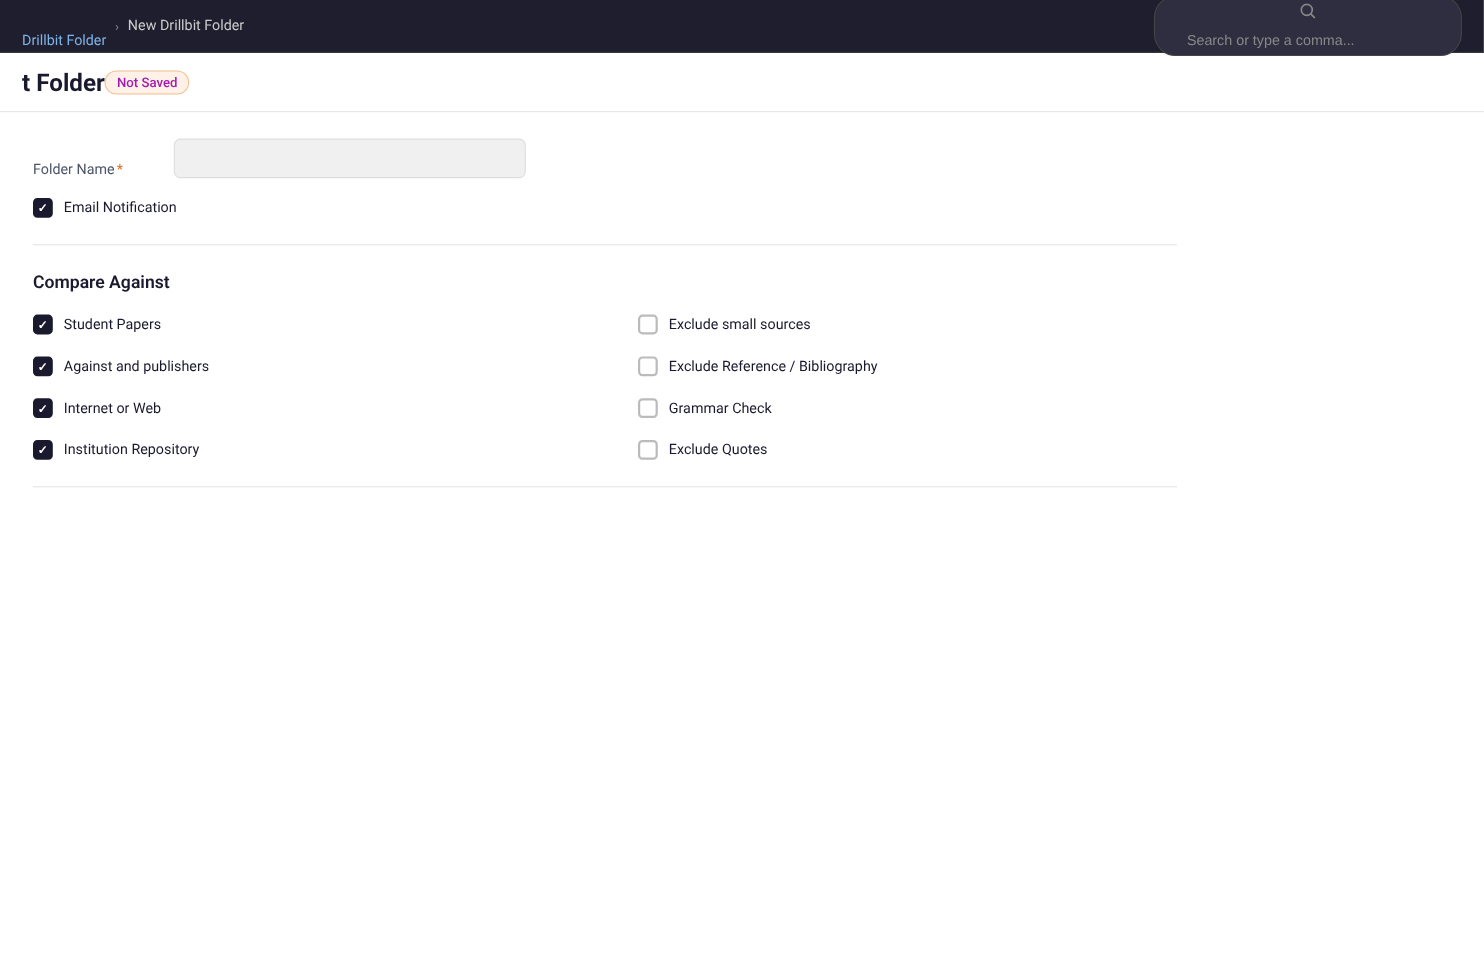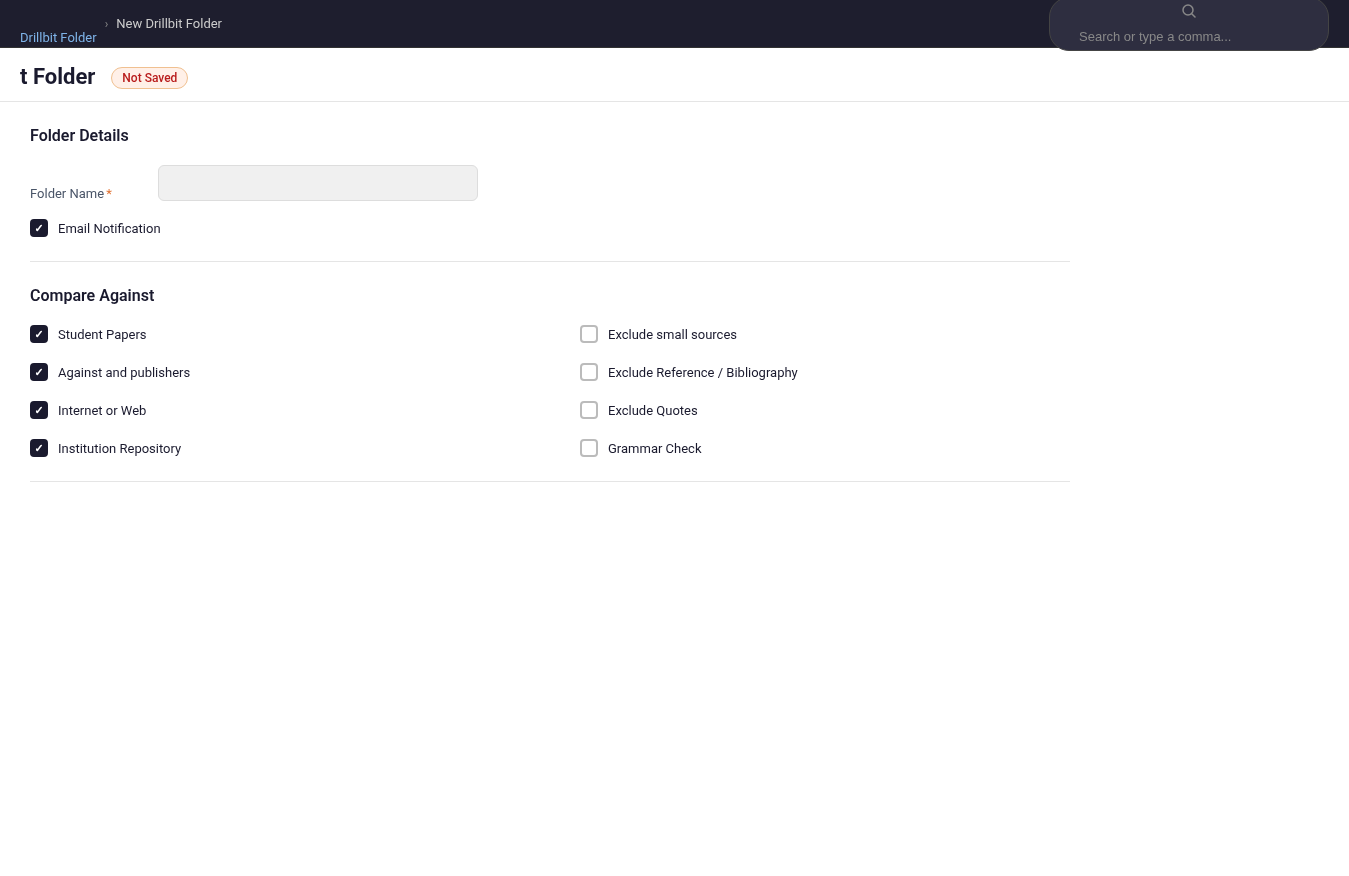--- a/index.html
+++ b/index.html
@@ -80,33 +80,33 @@
 
     .search-input::placeholder {
       color: #888;
     }
 
     
     .page-header {
       padding: 16px 20px 12px 20px;
       border-bottom: 1px solid #e5e5e5;
       display: flex;
-      align-items: flex-end;
-      gap: 16px;
+      align-items: flex-start;
+      gap: 0;
     }
 
     .page-title {
       font-size: 22px;
       font-weight: 700;
       color: #1a1a2e;
     }
 
     .status-badge {
       background: #fff0e8;
-      color: #b91c1c;
+      color: #a21caf;
       border: 1px solid #f0c090;
       border-radius: 12px;
       padding: 3px 10px;
       font-size: 12px;
       font-weight: 500;
     }
 
     
     .main-content {
       padding: 24px 30px;
@@ -270,21 +270,20 @@
 </div>
 
 <div class="page-header">
   <span class="page-title">t Folder</span>
   <span class="status-badge">Not Saved</span>
 </div>
 
 <div class="main-content">
 
   <div class="folder-details-section section">
-    <div class="section-title">Folder Details</div>
 
     <div class="form-row">
       <label class="form-label">
         <span>Folder Name</span><span class="required-star">*</span>
       </label>
       <input type="text" class="form-input" value="" style="">
     </div>
 
     <div class="checkbox-row">
       <div class="custom-checkbox checked">
@@ -343,27 +342,27 @@
           <div class="custom-checkbox unchecked">
             <span class="checkmark"></span>
           </div>
           <label class="checkbox-label">Exclude Reference / Bibliography</label>
         </div>
 
         <div class="checkbox-row">
           <div class="custom-checkbox unchecked">
             <span class="checkmark"></span>
           </div>
-          <label class="checkbox-label">Exclude Quotes</label>
+          <label class="checkbox-label">Grammar Check</label>
         </div>
 
         <div class="checkbox-row">
           <div class="custom-checkbox unchecked">
             <span class="checkmark"></span>
           </div>
-          <label class="checkbox-label">Grammar Check</label>
+          <label class="checkbox-label">Exclude Quotes</label>
         </div>
       </div>
     </div>
   </div>
 
 
 </div>
 
 </body></html>

